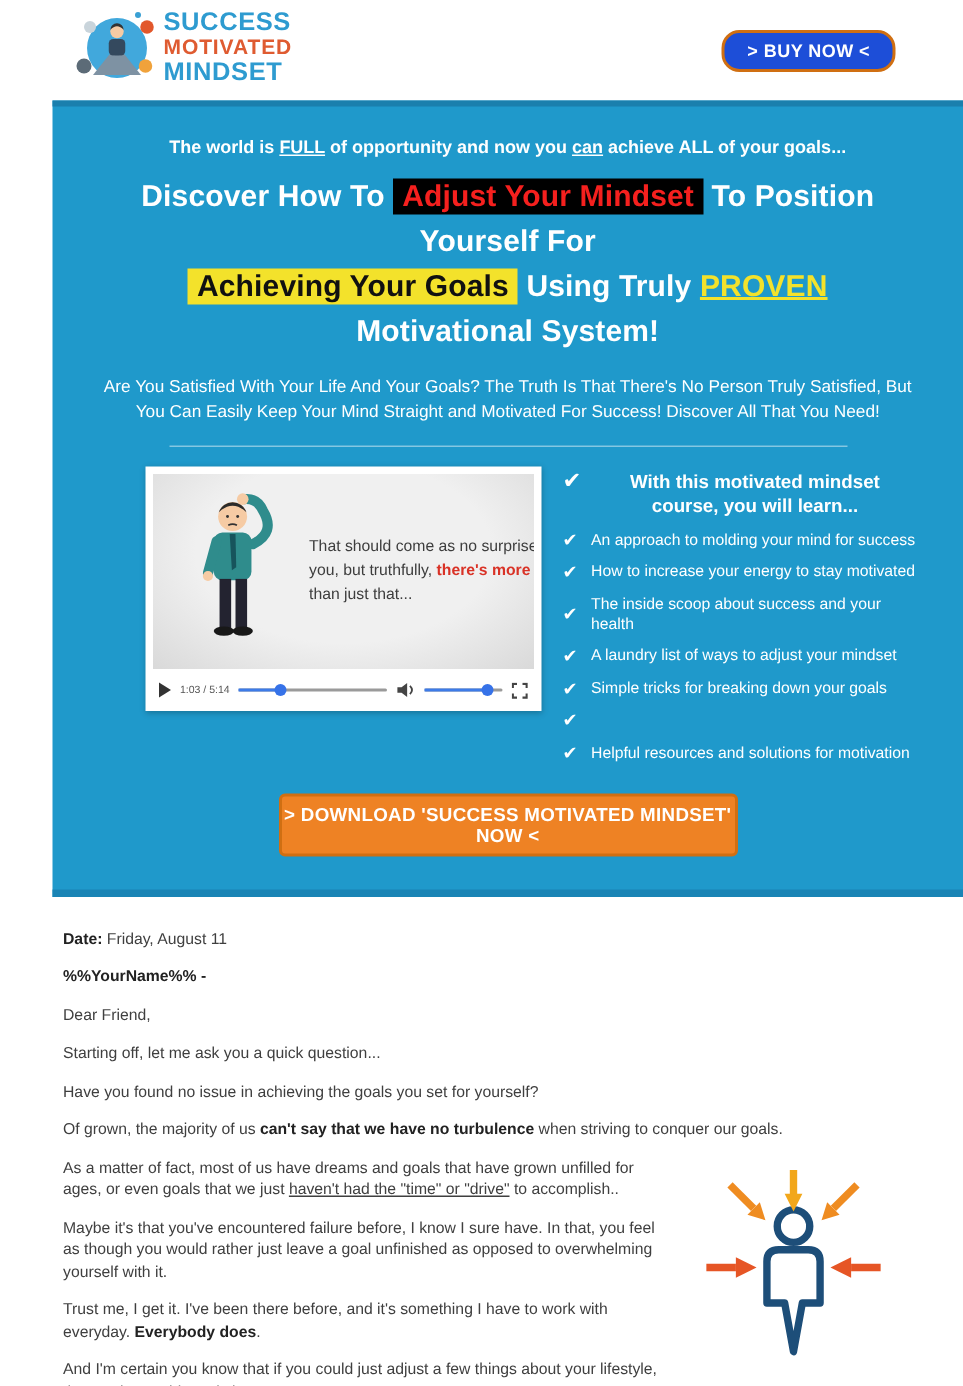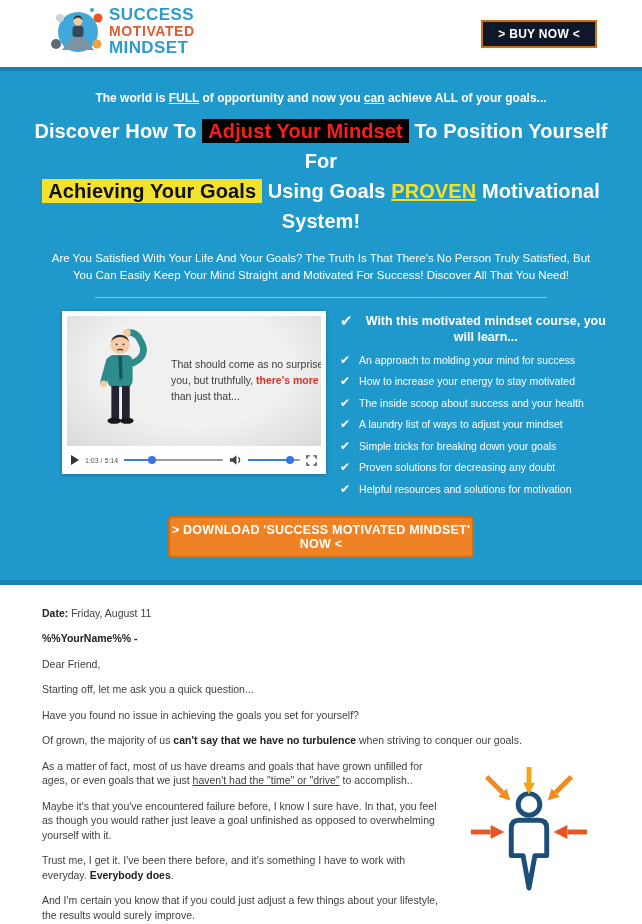--- a/index.html
+++ b/index.html
@@ -6,27 +6,27 @@
   html,body { width:642px; background:#ffffff; font-family:"Liberation Sans", sans-serif; }
   .page { width:642px; overflow:hidden; background:#ffffff; }
 
   
   .top-header { height:67px; display:flex; align-items:center; justify-content:space-between;
     padding:0 45px 0 48px; background:#ffffff; }
   .logo { display:flex; align-items:flex-start; gap:5px; cursor:pointer; }
   .logo-text { line-height:1; }
   .logo-w1, .logo-w3 { color:#2E9BD0; font-size:17px; font-weight:800; letter-spacing:.4px; }
   .logo-w2 { color:#DF5B31; font-size:14px; font-weight:800; letter-spacing:.6px; margin:1px 0; }
-  .buy-btn { background:#0f172a; border:2px solid #D06F12; border-radius:0; color:#fff;
+  .buy-btn { background:#1d4ed8; border:2px solid #D06F12; border-radius:12px; color:#fff;
     font-family:"Liberation Sans",sans-serif; font-size:12px; font-weight:700; padding:5px 15px;
     cursor:pointer; letter-spacing:.3px; }
 
   
   .hero { background:#1F99CB; border-top:4px solid #1A7FAD; border-bottom:5px solid #1A84B5;
-    padding:20px 0 22px; color:#fff; }
+    padding:20px 0 22px; color:#fff;margin-left:35px; }
   .tagline { text-align:center; font-size:12px; font-weight:700; }
   .u { text-decoration:underline; }
   .headline { text-align:center; font-size:20px; font-weight:800; line-height:30px; margin-top:11px;
     padding:0 30px; letter-spacing:.1px; }
   .box-red { color:#F5201E; background:#000000; padding:1px 6px; }
   .box-yellow { color:#111111; background:#F3E22B; padding:1px 6px; }
   .proven { color:#F3E22B; text-decoration:underline; }
   .subhead { text-align:center; font-size:11.5px; font-weight:400; line-height:17px; margin:14px auto 0;
     max-width:556px; }
   .divider { width:452px; height:1px; background:rgba(255,255,255,.45); margin:13px auto 0; }
@@ -100,21 +100,21 @@
         <div class="logo-w3">MINDSET</div>
       </div>
     </div>
     <button class="buy-btn">&gt; BUY NOW &lt;</button>
   </header>
 
   <section class="hero">
 
     <p class="tagline"><span>The world is </span><span class="u">FULL</span><span> of opportunity and now you </span><span class="u">can</span><span> achieve ALL of your goals...</span></p>
 
-    <h1 class="headline"><span>Discover How To </span><span class="box-red">Adjust Your Mindset</span><span> To Position Yourself For</span><br><span class="box-yellow">Achieving Your Goals</span><span> Using Goals </span><span class="proven">PROVEN</span><span> Motivational System!</span></h1>
+    <h1 class="headline"><span>Discover How To </span><span class="box-red">Adjust Your Mindset</span><span> To Position Yourself For</span><br><span class="box-yellow">Achieving Your Goals</span><span> Using Truly </span><span class="proven">PROVEN</span><span> Motivational System!</span></h1>
 
     <p class="subhead">Are You Satisfied With Your Life And Your Goals? The Truth Is That There's No Person Truly Satisfied, But You Can Easily Keep Your Mind Straight and Motivated For Success! Discover All That You Need!</p>
     <div class="divider"></div>
 
     <div class="hero-row">
 
       <div class="video-player">
         <div class="video-screen">
           <svg class="cartoon-man" width="78" height="116" viewBox="0 0 80 120">
             <path d="M52,38 Q68,30 59,15 Q55,6 46,7" stroke="#2F8C8C" stroke-width="7" fill="none" stroke-linecap="round"></path>
@@ -176,21 +176,20 @@
         <div class="chk-row">
           <span class="chk">✔</span>
           <span class="chk-label">A laundry list of ways to adjust your mindset</span>
         </div>
         <div class="chk-row">
           <span class="chk">✔</span>
           <span class="chk-label">Simple tricks for breaking down your goals</span>
         </div>
         <div class="chk-row">
           <span class="chk">✔</span>
-          <span class="chk-label">Proven solutions for decreasing any doubt</span>
         </div>
         <div class="chk-row">
           <span class="chk">✔</span>
           <span class="chk-label">Helpful resources and solutions for motivation</span>
         </div>
       </div>
     </div>
 
     <button class="download-btn">&gt; DOWNLOAD 'SUCCESS MOTIVATED MINDSET' NOW &lt;</button>
   </section>

